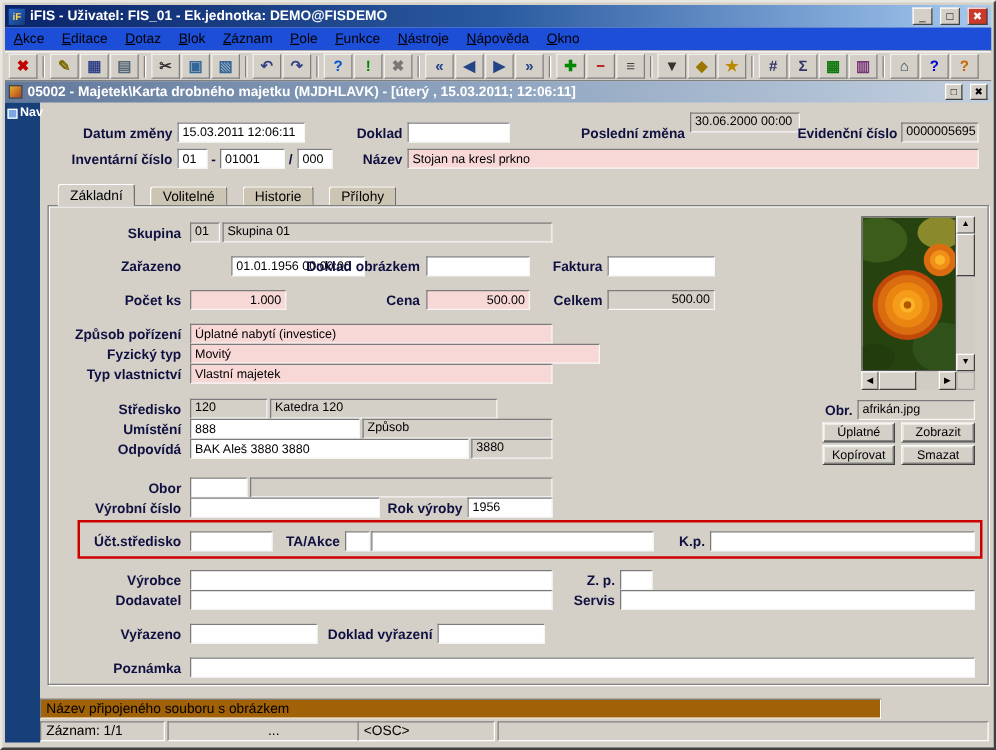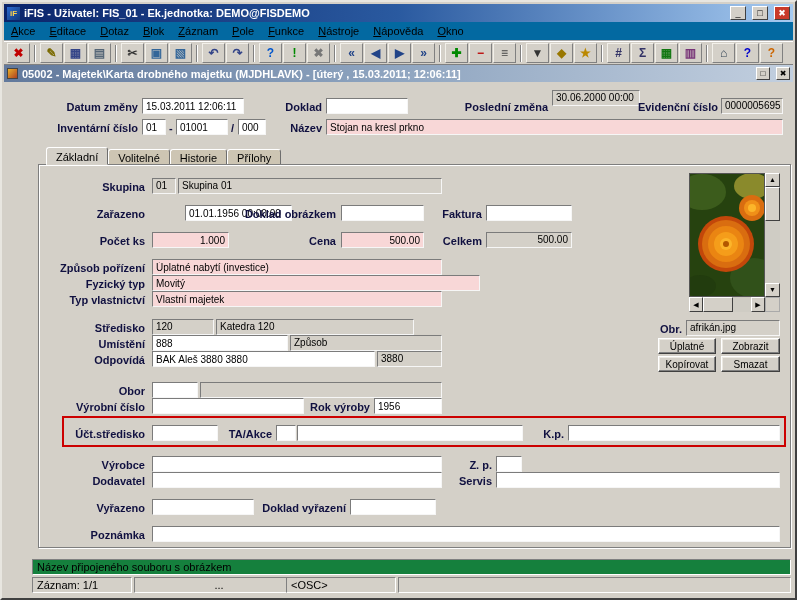--- a/index.html
+++ b/index.html
@@ -10,21 +10,21 @@
   .titlebar{position:absolute;left:2px;top:2px;right:2px;height:18px;
     background:linear-gradient(to right,#0a246a,#2a5aa0,#a6caf0);
     display:flex;align-items:center;color:#fff;font-size:11px;font-weight:bold;padding:0 3px;gap:4px;}
   .app-icon{width:13px;height:13px;background:linear-gradient(135deg,#2a6ad0,#123a7a);
     color:#ffd54a;font-size:8px;font-weight:bold;text-align:center;line-height:13px;flex:0 0 auto;}
   .title-text{flex:1;white-space:nowrap;overflow:hidden;}
   .winbtn{width:16px;height:14px;background:#d4d0c8;border:1px solid;border-color:#fff #404040 #404040 #fff;
     font-size:9px;line-height:11px;text-align:center;color:#000;padding:0;flex:0 0 auto;margin-left:2px;}
   .winbtn.close{background:#c93a2a;color:#fff;}
   
-  .menubar{position:absolute;left:2px;top:20px;right:2px;height:19px;background:#0369a1;
+  .menubar{position:absolute;left:2px;top:20px;right:2px;height:19px;background:#1d4ed8;
     display:flex;align-items:center;border-bottom:1px solid #aaa;}
   .menu-item{display:inline-block;padding:2px 7px;font-size:11px;color:#000;}
   .menu-item::first-letter{text-decoration:underline;}
   
   .toolbar{position:absolute;left:2px;top:39px;right:2px;height:24px;background:#d4d0c8;
     display:flex;align-items:center;padding-left:3px;border-bottom:1px solid #808080;box-shadow:0 1px 0 #fff inset;}
   .tbtn{position:relative;width:23px;height:20px;background:#d4d0c8;border:1px solid;
     border-color:#f2f0ea #808080 #808080 #f2f0ea;margin-right:1px;padding:0;}
   .tbtn[data-gs="true"]{margin-left:9px;}
   .tbtn[data-gs="true"]::before{content:"";position:absolute;left:-7px;top:1px;height:17px;width:0;
@@ -44,42 +44,42 @@
   .nav-ico{width:8px;height:8px;background:#7aa7e0;border:1px solid #fff;flex:0 0 auto;}
   
   .lbl{position:absolute;font-size:11px;font-weight:bold;color:#101040;text-align:right;white-space:nowrap;line-height:12px;}
   .fld{position:absolute;height:16px;font-size:10px;line-height:13px;padding:0 3px;color:#000;
     border:1px solid;border-color:#7b7b7b #f6f6f6 #f6f6f6 #7b7b7b;background:#fff;outline:none;}
   .pink{background:#f8d7d7;}
   .gray{background:#d4d0c8;}
   .ralign{text-align:right;}
   .sep{position:absolute;font-size:11px;font-weight:bold;color:#101040;}
   
-  .tabstrip{position:absolute;left:44px;top:145px;height:18px;display:flex;align-items:flex-end;}
+  .tabstrip{position:absolute;left:44px;top:145px;height:18px;display:flex;align-items:flex-end;gap:12px;}
   .tab{padding:2px 9px 1px 9px;font-size:11px;background:#cdc5b3;color:#000;
     border:1px solid;border-color:#fff #6e6e6e transparent #fff;border-radius:3px 3px 0 0;height:16px;line-height:13px;}
   .tab[data-active="true"]{background:#d4d0c8;height:18px;line-height:15px;position:relative;z-index:2;}
   .panel{position:absolute;left:36px;top:162px;width:753px;height:384px;background:#d4d0c8;
     border:1px solid #7e7e7e;box-shadow:inset 1px 1px 0 #ffffff,1px 1px 0 #ffffff;}
   
   .btn{position:absolute;height:16px;background:#d4d0c8;font-size:10px;color:#000;padding:0 2px;
     border:1px solid;border-color:#ffffff #404040 #404040 #ffffff;box-shadow:inset -1px -1px 0 #808080,inset 1px 1px 0 #ece9e2;}
   
   .img-frame{position:absolute;left:687px;top:171px;width:76px;height:124px;border:1px solid #555;overflow:hidden;}
   .sb-v{position:absolute;left:763px;top:171px;width:15px;height:124px;background:#cfccc4;}
   .sb-h{position:absolute;left:687px;top:295px;width:76px;height:15px;background:#cfccc4;}
   .sb-corner{position:absolute;left:763px;top:295px;width:15px;height:15px;background:#d4d0c8;border:1px solid #aaa;}
   .sb-btn{position:absolute;width:15px;height:14px;background:#d4d0c8;border:1px solid;
     border-color:#fff #404040 #404040 #fff;font-size:7px;line-height:12px;text-align:center;padding:0;}
   .sb-btn.h{width:14px;height:15px;}
   .sb-thumb{position:absolute;background:#d4d0c8;border:1px solid;border-color:#fff #404040 #404040 #fff;}
   
   .redbox{position:absolute;left:60px;top:414px;width:724px;height:31px;border:2px solid #cc0000;pointer-events:none;z-index:5;}
   
-  .statusbar{position:absolute;left:30px;top:557px;width:759px;height:16px;background:#15803d;
+  .statusbar{position:absolute;left:30px;top:557px;width:673px;height:16px;background:#a16207;
     border:1px solid;border-color:#808080 #fff #fff #808080;font-size:11px;line-height:14px;padding:0 4px;color:#000;}
   .cell{position:absolute;top:575px;height:16px;background:#d4d0c8;border:1px solid;
     border-color:#808080 #fff #fff #808080;font-size:11px;line-height:14px;padding:0 4px;color:#000;}
 </style>
 </head>
 <body>
 
 <div class="screen">
 
   <div class="titlebar">
@@ -223,20 +223,26 @@
       </button>
     </div>
 
   <div class="inner-title">
     <div class="inner-icon"></div>
     <div class="title-text">05002 - Majetek\Karta drobného majetku (MJDHLAVK) - [úterý , 15.03.2011; 12:06:11]</div>
     <button class="inner-btn">□</button>
     <button class="inner-btn">✖</button>
   </div>
 
+  <div class="sidebar">
+    <div class="nav-tab">
+      <span class="nav-ico"></span>
+      <span>Nav</span>
+    </div>
+  </div>
 
   <div class="lbl" style="left:36px;top:99px;width:100px">Datum změny</div>
   <input class="fld" style="left: 140px; top: 96px; width: 102px;" value="15.03.2011 12:06:11">
   <div class="lbl" style="left:264px;top:99px;width:56px">Doklad</div>
   <input class="fld" style="left: 324px; top: 96px; width: 82px;" value="">
   <div class="lbl" style="left:458px;top:99px;width:88px">Poslední změna</div>
   <div class="fld gray" style="left:550px;top:88px;width:88px">30.06.2000 00:00</div>
   <div class="lbl" style="left:634px;top:99px;width:82px">Evidenční číslo</div>
   <div class="fld gray ralign" style="left:719px;top:96px;width:62px">0000005695</div>
 
@@ -278,21 +284,21 @@
 
   <div class="lbl" style="left:40px;top:260px;width:103px">Způsob pořízení</div>
   <input class="fld pink" style="left: 150px; top: 257px; width: 290px;" value="Úplatné nabytí (investice)">
   <div class="lbl" style="left:40px;top:276px;width:103px">Fyzický typ</div>
   <input class="fld pink" style="left: 150px; top: 273px; width: 328px;" value="Movitý">
   <div class="lbl" style="left:40px;top:292px;width:103px">Typ vlastnictví</div>
   <input class="fld pink" style="left: 150px; top: 289px; width: 290px;" value="Vlastní majetek">
 
   <div class="lbl" style="left:40px;top:320px;width:103px">Středisko</div>
   <div class="fld gray" style="left:150px;top:317px;width:62px">120</div>
-  <div class="fld gray" style="left:214px;top:317px;width:198px">Katedra 120</div>
+  <div class="fld gray" style="left:214px;top:317px;width:182px">Katedra 120</div>
   <div class="lbl" style="left:40px;top:336px;width:103px">Umístění</div>
   <input class="fld" style="left: 150px; top: 333px; width: 136px;" value="888">
   <div class="fld gray" style="left:288px;top:333px;width:152px">Způsob</div>
   <div class="lbl" style="left:40px;top:352px;width:103px">Odpovídá</div>
   <input class="fld" style="left: 150px; top: 349px; width: 223px;" value="BAK Aleš 3880 3880">
   <div class="fld gray" style="left:375px;top:349px;width:65px">3880</div>
 
   <div class="lbl" style="left:40px;top:383px;width:103px">Obor</div>
   <input class="fld" style="left: 150px; top: 380px; width: 46px;" value="">
   <div class="fld gray" style="left:198px;top:380px;width:242px"></div>

